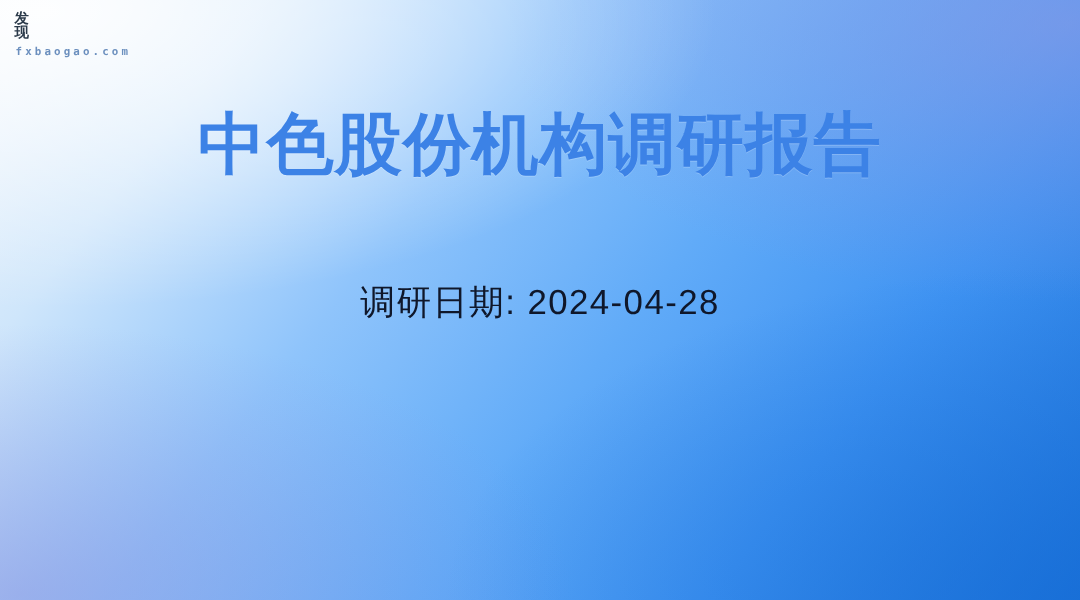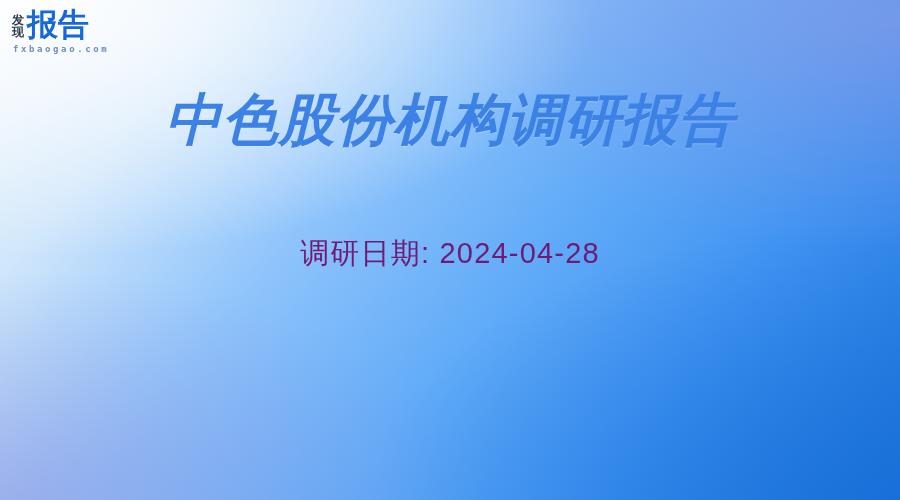--- a/index.html
+++ b/index.html
@@ -87,42 +87,41 @@
     font-family: "DejaVu Sans Mono", "Liberation Mono", monospace;
   }
 
   
   #headline {
     position: absolute;
     left: 0;
     top: 86px;
     width: 900px;
     text-align: center;
-    font-style: italic;
   }
   #cover-title {
     margin: 0;
     font-size: 56px;
     line-height: 68px;
     font-weight: 900;
     color: #3c82e6;
     letter-spacing: 1px;
     text-shadow: 0 1px 0 rgba(255,255,255,0.20);
   }
   #cover-subtitle {
     position: absolute;
     left: 0;
     top: 233px;
     width: 900px;
     text-align: center;
     margin: 0;
     font-size: 29px;
     line-height: 40px;
     font-weight: 400;
-    color: #701a75;
+    color: #0f172a;
     letter-spacing: 1.2px;
   }
 
   
   #footer-slogan {
     position: absolute;
     right: 22px;
     bottom: 12px;
     font-size: 17px;
     line-height: 22px;
@@ -215,21 +214,20 @@
   </svg>
 
   <div id="bg-wash"></div>
 
   <div id="logo">
     <div class="logo-row">
       <div class="logo-stack">
         <span>发</span>
         <span>现</span>
       </div>
-      <div class="logo-main">报告</div>
     </div>
     <div class="logo-url">fxbaogao.com</div>
   </div>
 
   <div id="headline">
     <h1 id="cover-title">中色股份机构调研报告</h1>
   </div>
   <div id="cover-subtitle">调研日期: 2024-04-28</div>
 
 

